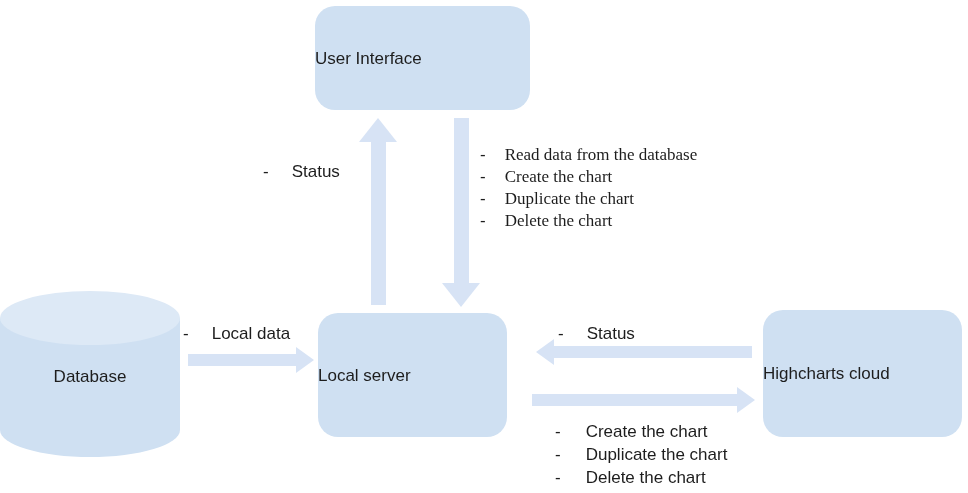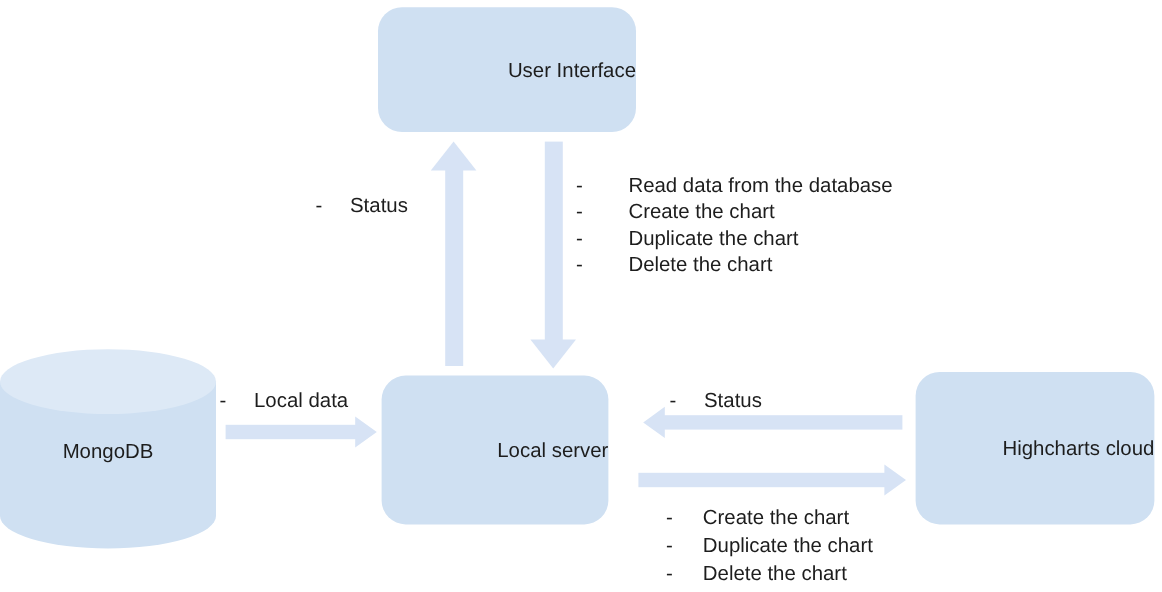--- a/index.html
+++ b/index.html
@@ -16,21 +16,21 @@
     overflow: hidden;
     color: #1d1d1d;
   }
   
   .node {
     position: absolute;
     background: #cfe0f2;
     border-radius: 20px;
     display: flex;
     flex-direction: column;
-    align-items: flex-end;
+    align-items: flex-start;
     justify-content: center;
     text-align: center;
     font-size: 17px;
     line-height: 23px;
     color: #1d1d1d;
   }
   .node-ui        { left: 315px; top: 6px;   width: 215px; height: 104px; }
   .node-server    { left: 318px; top: 313px; width: 189px; height: 124px; }
   .node-cloud     { left: 763px; top: 310px; width: 199px; height: 127px; }
 
@@ -94,21 +94,21 @@
   }
   .edge-label .dash { flex: none; }
   .edge-label .txt  { margin-left: 23px; }
   .edge-list {
     position: absolute;
     font-size: 17px;
     color: #1d1d1d;
   }
   .edge-list .row { display: flex; white-space: nowrap; }
   .list-ui-server .row  { line-height: 22px; }
-  .list-ui-server .txt  { margin-left: 38px; }
+  .list-ui-server .txt  { margin-left: 19px; font-family: Liberation Serif, serif; }
   .list-server-cloud .row { line-height: 23px; }
   .list-server-cloud .txt { margin-left: 25px; }
 </style>
 </head>
 <body>
 
 <div class="canvas">
 
   <div class="node node-ui">
     <span>User Interface</span>
@@ -119,21 +119,21 @@
   </div>
 
   <div class="node node-cloud">
     <span>Highcharts cloud</span>
   </div>
 
   <div>
     <div class="cyl-body"></div>
     <div class="cyl-top"></div>
     <div class="cyl-label">
-      <div>MongoDB</div>
+      <div>Database</div>
     </div>
   </div>
 
   <div>
     <div class="tri tri-up" style="left:359px; top:118px;"></div>
     <div class="shaft-v" style="left:371px; top:140px; height:165px;"></div>
   </div>
 
   <div>
     <div class="shaft-v" style="left:454px; top:118px; height:166px;"></div>

